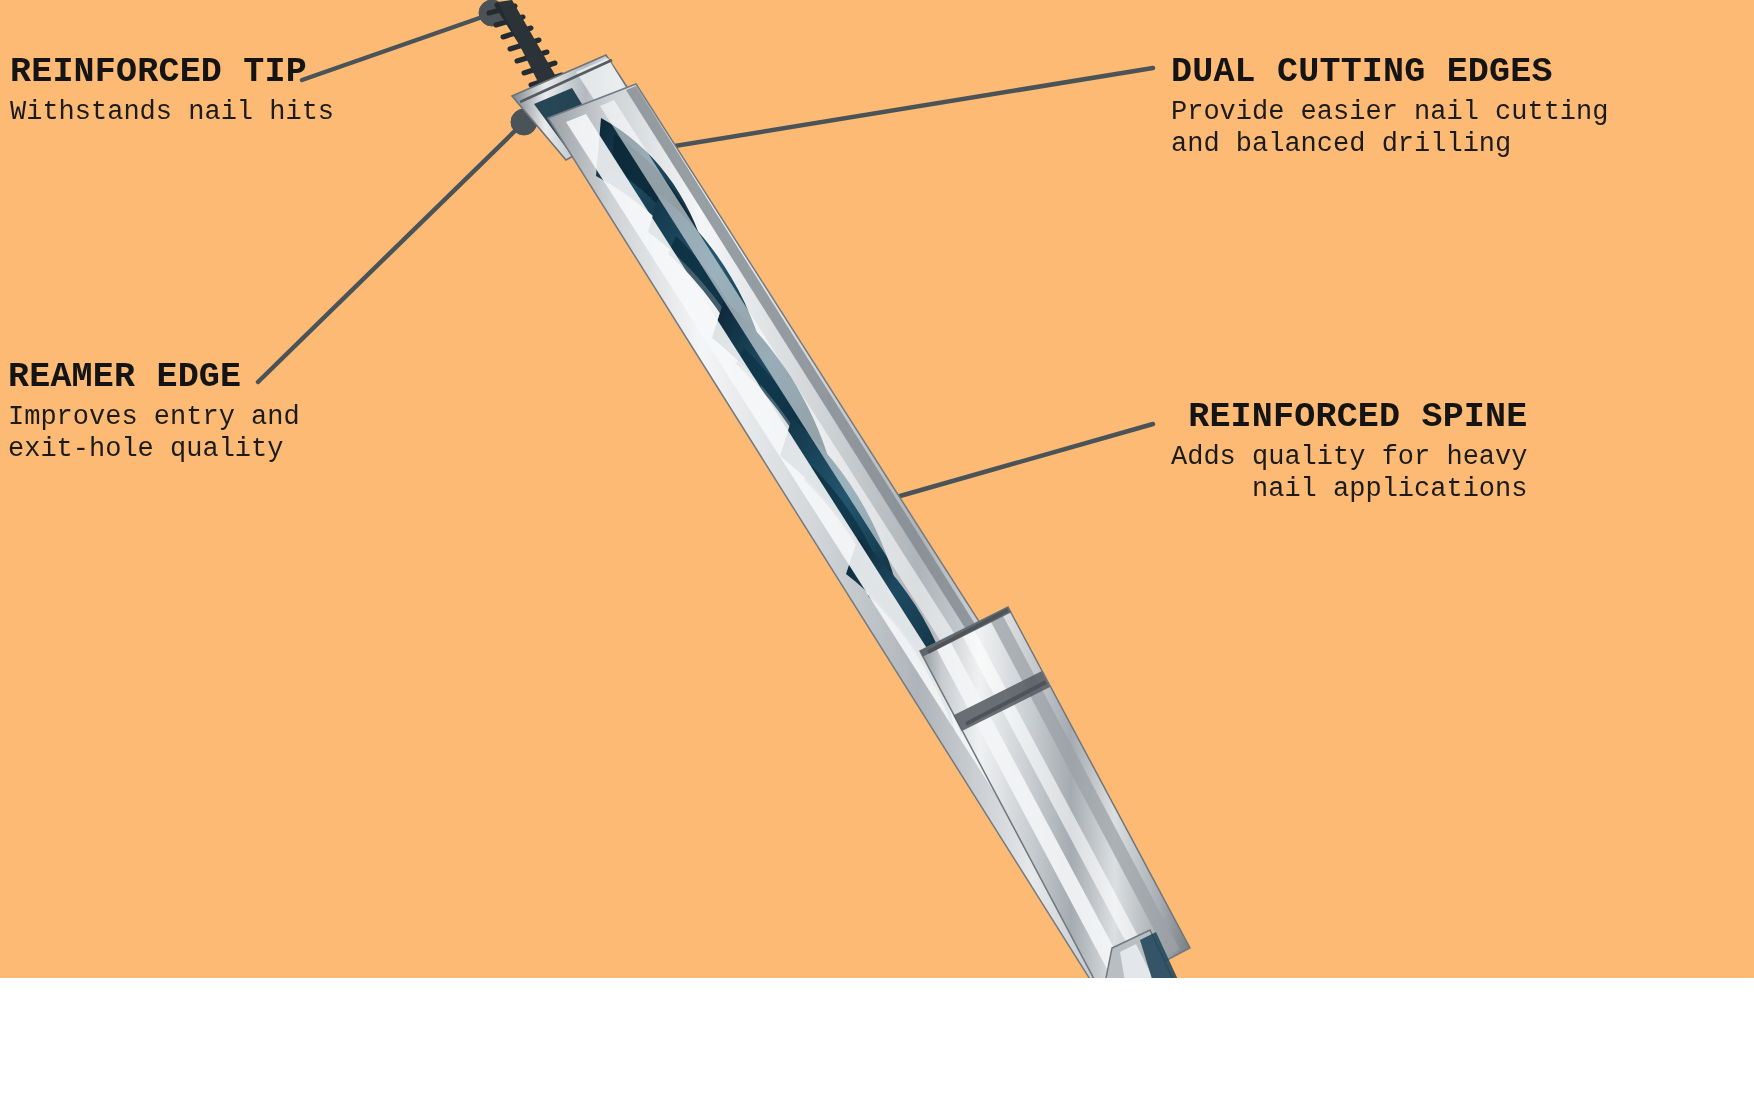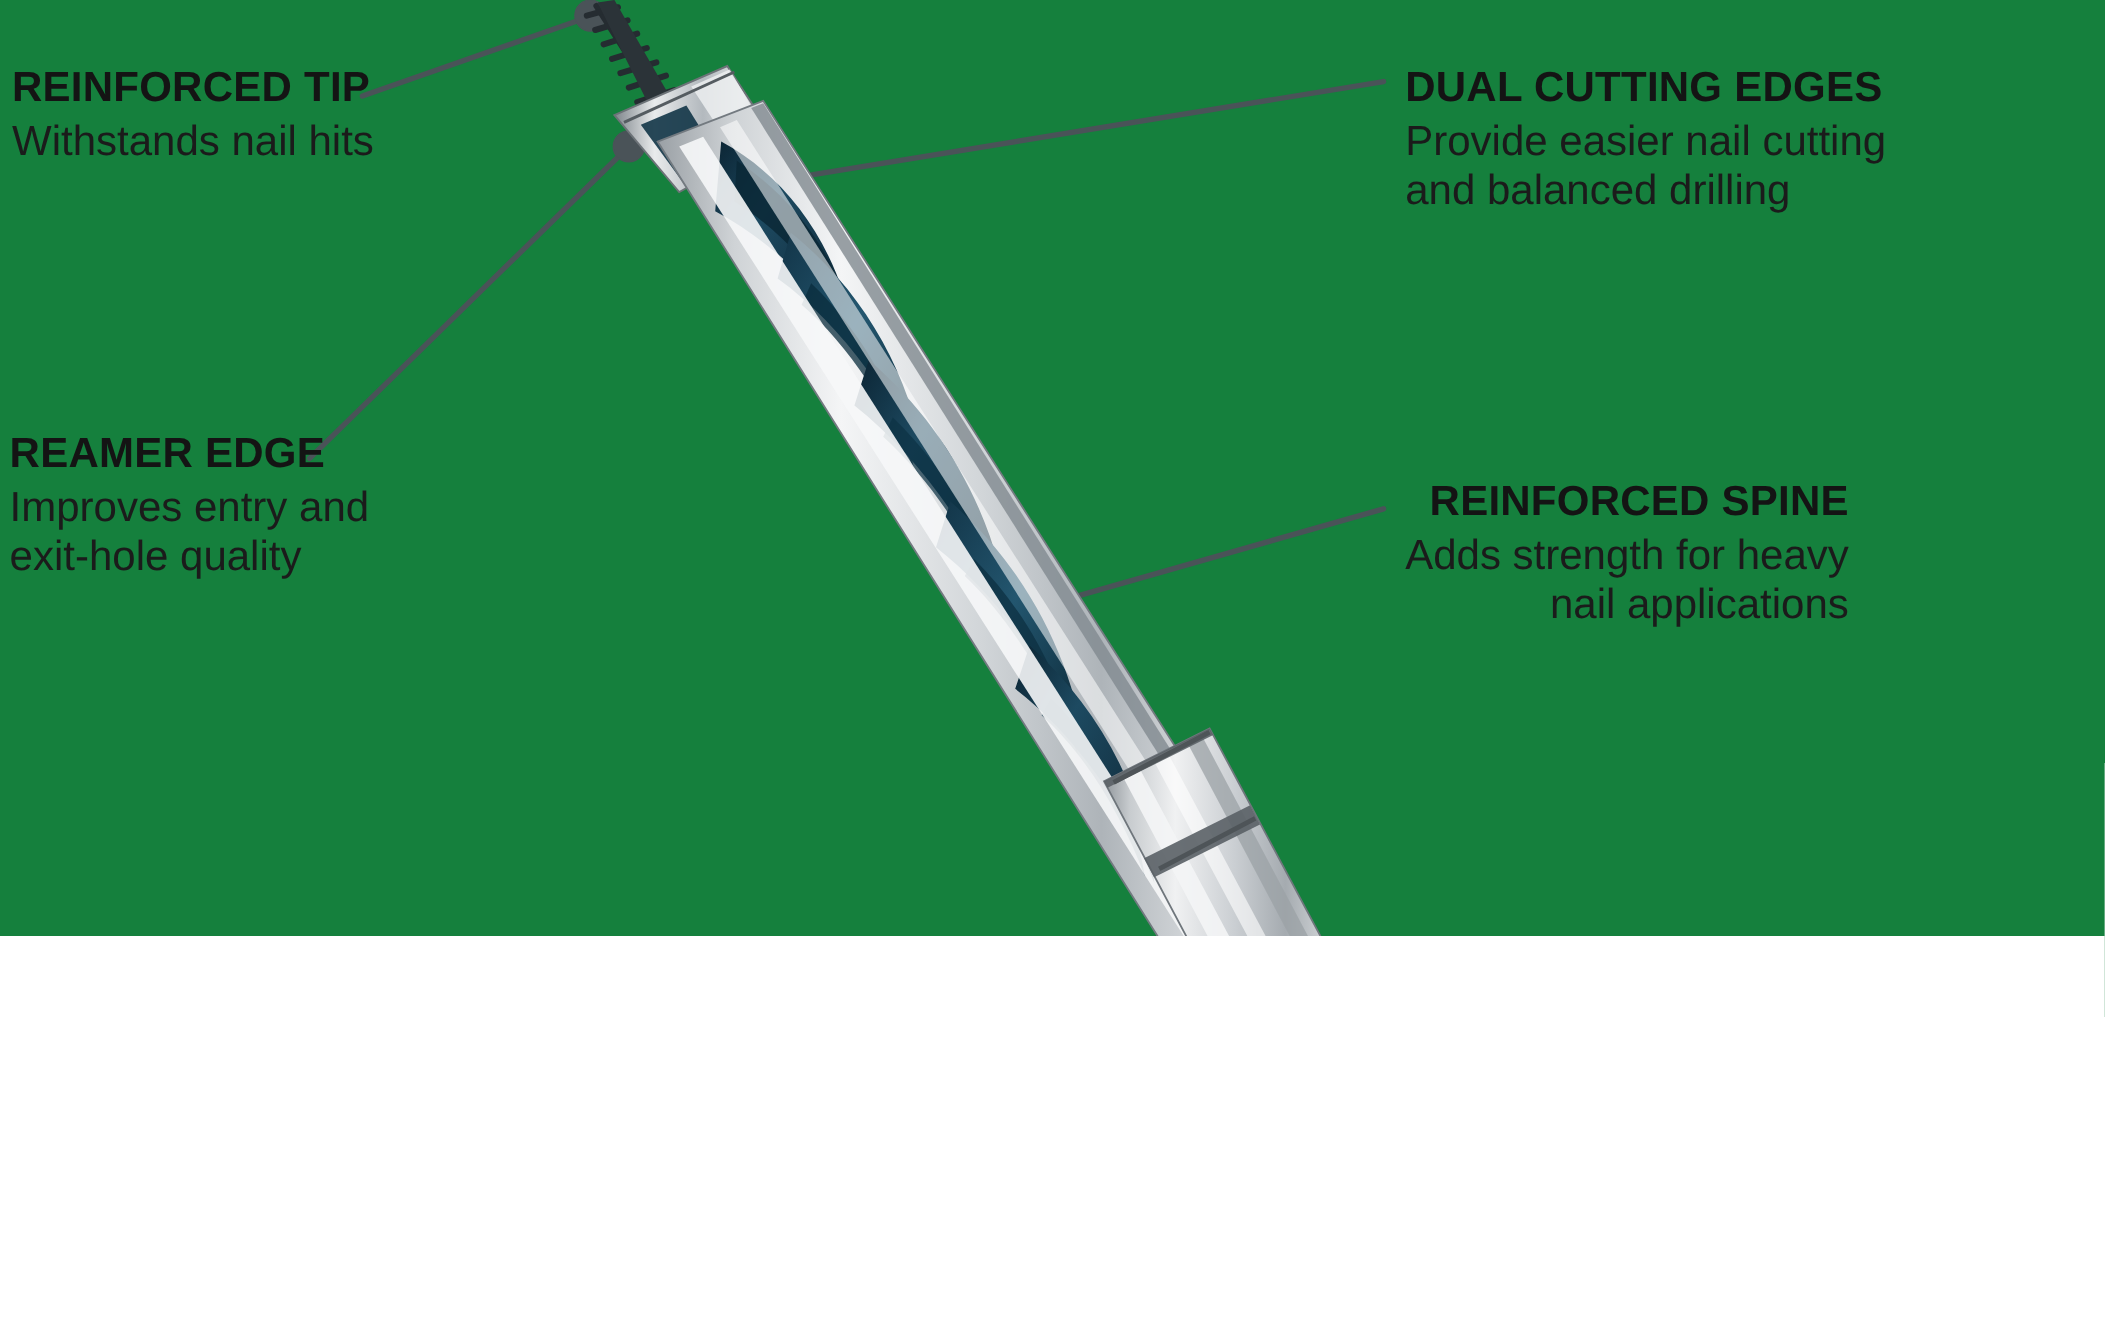--- a/index.html
+++ b/index.html
@@ -8,23 +8,24 @@
     padding: 0;
     background: #ffffff;
   }
   body {
     font-family: "Liberation Sans", sans-serif;
     -webkit-font-smoothing: antialiased;
   }
   #stage {
     position: relative;
     width: 1754px;
-    height: 780px;
-    background: #15803d;
+    height: 978px;
+    background: #fdba74;
     overflow: hidden;
+    font-family: Liberation Mono, monospace;
   }
   #art {
     position: absolute;
     inset: 0;
     width: 1754px;
     height: 1098px;
   }
 
   
   .callout {
@@ -34,21 +35,21 @@
   .callout-title {
     font-weight: bold;
     font-size: 35px;
     letter-spacing: 0.2px;
     color: #141414;
     line-height: 1.0;
     margin: 0 0 7px 0;
     white-space: nowrap;
   }
   .callout-body {
-    font-size: 35px;
+    font-size: 27px;
     color: #1b1b1b;
     line-height: 1.18;
     margin: 0;
     font-weight: 400;
   }
   .callout-body .ln {
     display: block;
     white-space: nowrap;
   }
 
@@ -214,18 +215,18 @@
     <div class="callout-title">REAMER EDGE</div>
     <div class="callout-body">
       <span class="ln">Improves entry and</span>
       <span class="ln">exit-hole quality</span>
     </div>
   </div>
 
   <div class="callout right" id="callout-reinforced-spine">
     <div class="callout-title">REINFORCED SPINE</div>
     <div class="callout-body">
-      <span class="ln">Adds strength for heavy</span>
+      <span class="ln">Adds quality for heavy</span>
       <span class="ln">nail applications</span>
     </div>
   </div>
 
 </div>
 
 </body></html>

